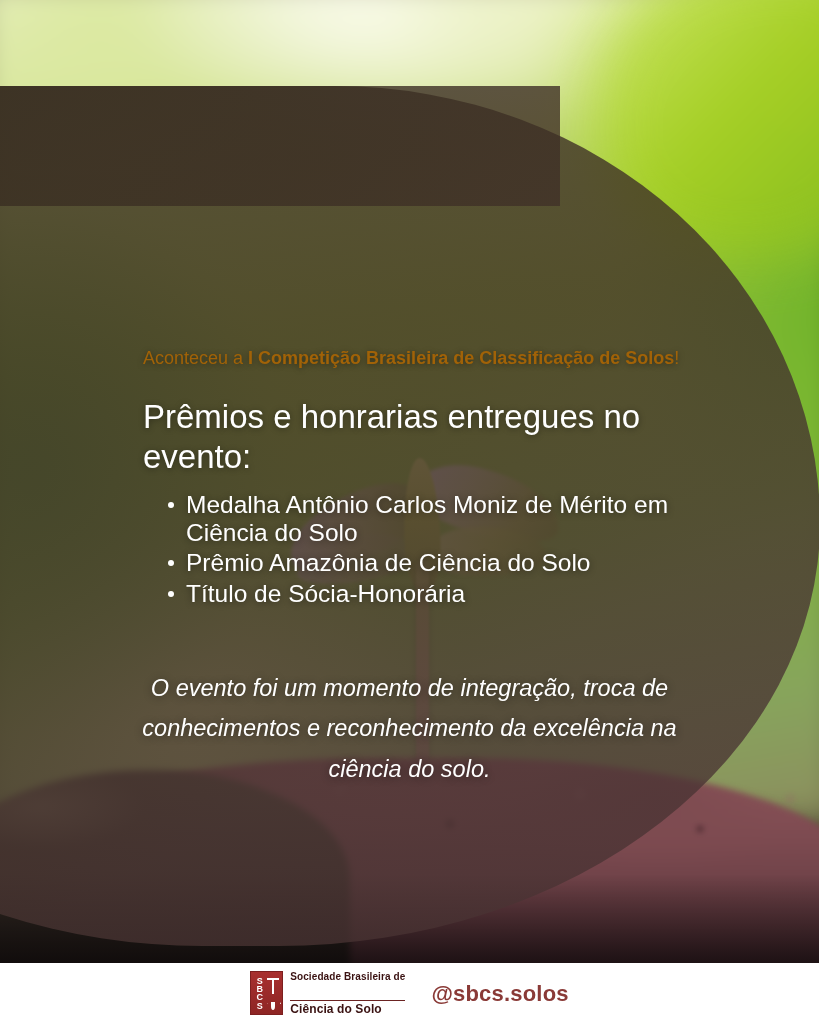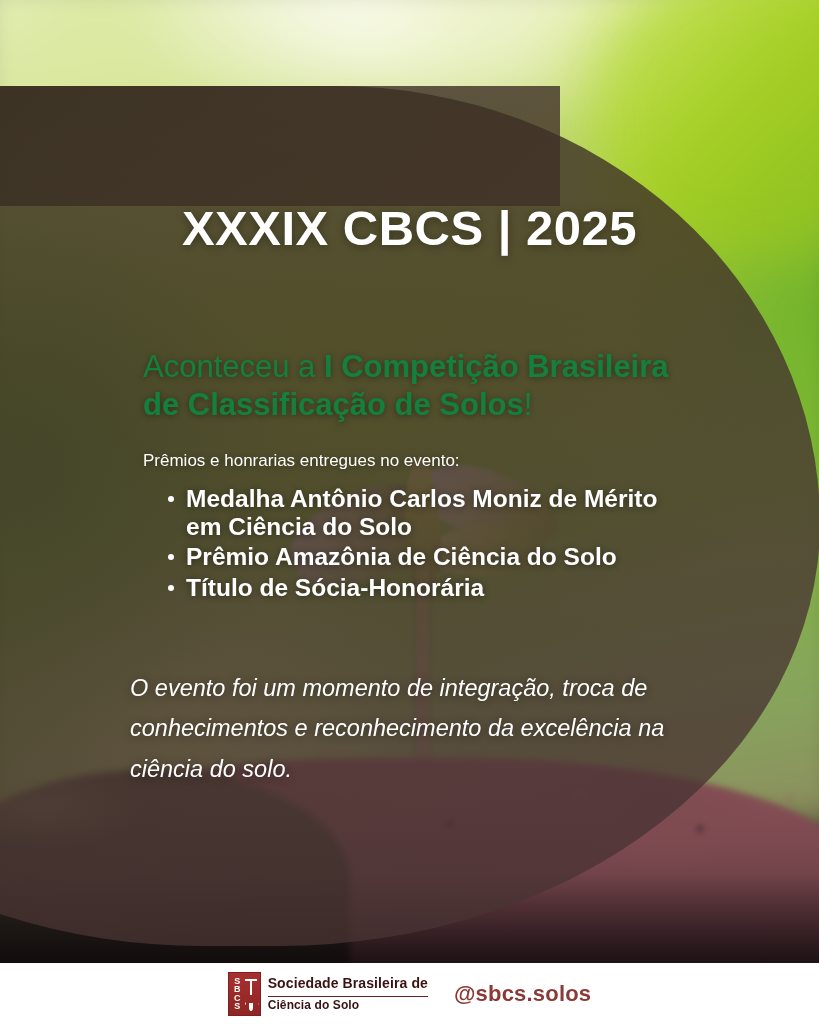--- a/index.html
+++ b/index.html
@@ -207,67 +207,68 @@
   }
 
   .body-block {
     position: absolute;
     left: 143px;
     top: 348px;
     width: 545px;
   }
 
   .lead {
-    font-size: 31px;
+    font-size: 18px;
     line-height: 1.22;
     font-weight: 400;
-    color: #15803d;
+    color: #a16207;
     margin: 0 0 27px 0;
     text-shadow: 0 1px 6px rgba(0,0,0,0.40);
   }
   .lead b { font-weight: 700; }
 
   .subhead {
-    font-size: 17px;
+    font-size: 33px;
     line-height: 1.22;
     font-weight: 400;
     color: #fff;
     margin: 0 0 14px 0;
     text-shadow: 0 1px 6px rgba(0,0,0,0.40);
   }
 
   .award-list {
     margin: 0;
     padding: 0 0 0 25px;
     list-style: none;
   }
   .award-list li {
     position: relative;
     font-size: 24.5px;
     line-height: 1.12;
-    font-weight: 700;
+    font-weight: 400;
     color: #fff;
     margin-bottom: 3px;
     padding-left: 18px;
     text-shadow: 0 1px 7px rgba(0,0,0,0.45);
   }
   .award-list li::before {
     content: "";
     position: absolute;
     left: 0;
     top: 11px;
     width: 6px; height: 6px;
     border-radius: 50%;
     background: #ffffff;
   }
 
   .quote {
     position: absolute;
     left: 0; right: 0;
     top: 668px;
+    text-align: center;
     font-size: 23.5px;
     font-style: italic;
     line-height: 1.72;
     color: #ffffff;
     padding: 0 130px;
     text-shadow: 0 1px 8px rgba(0,0,0,0.45);
   }
 
   
   .footer {
@@ -350,25 +351,25 @@
     width: 4px; height: 8px;
     background: #fff;
     border-radius: 0 0 50% 50%;
   }
   .logo-text {
     display: flex;
     flex-direction: column;
     line-height: 1.18;
   }
   .logo-text .l1 {
-    font-size: 14px;
+    font-size: 10px;
     font-weight: 700;
     color: #3a1212;
     border-bottom: 1.4px solid #6b2322;
-    padding-bottom: 5px;
+    padding-bottom: 17px;
     letter-spacing: .1px;
   }
   .logo-text .l2 {
     font-size: 12px;
     font-weight: 700;
     color: #3a1212;
     padding-top: 1px;
     letter-spacing: .1px;
   }
   .handle {
@@ -402,21 +403,20 @@
       <div class="soil-dark-left"></div>
       <div class="soil-shadow"></div>
     </div>
   </div>
 
   <div class="overlay-top"></div>
   <div class="overlay-blob"></div>
 
   <div class="content">
 
-    <div class="title">XXXIX CBCS | 2025</div>
 
     <div class="body-block">
       <p class="lead"><span>Aconteceu a </span><b>I Competição Brasileira de Classificação de Solos</b><span>!</span></p>
 
       <p class="subhead">Prêmios e honrarias entregues no evento:</p>
 
       <ul class="award-list">
         <li>Medalha Antônio Carlos Moniz de Mérito em Ciência do Solo</li>
         <li>Prêmio Amazônia de Ciência do Solo</li>
         <li>Título de Sócia-Honorária</li>

